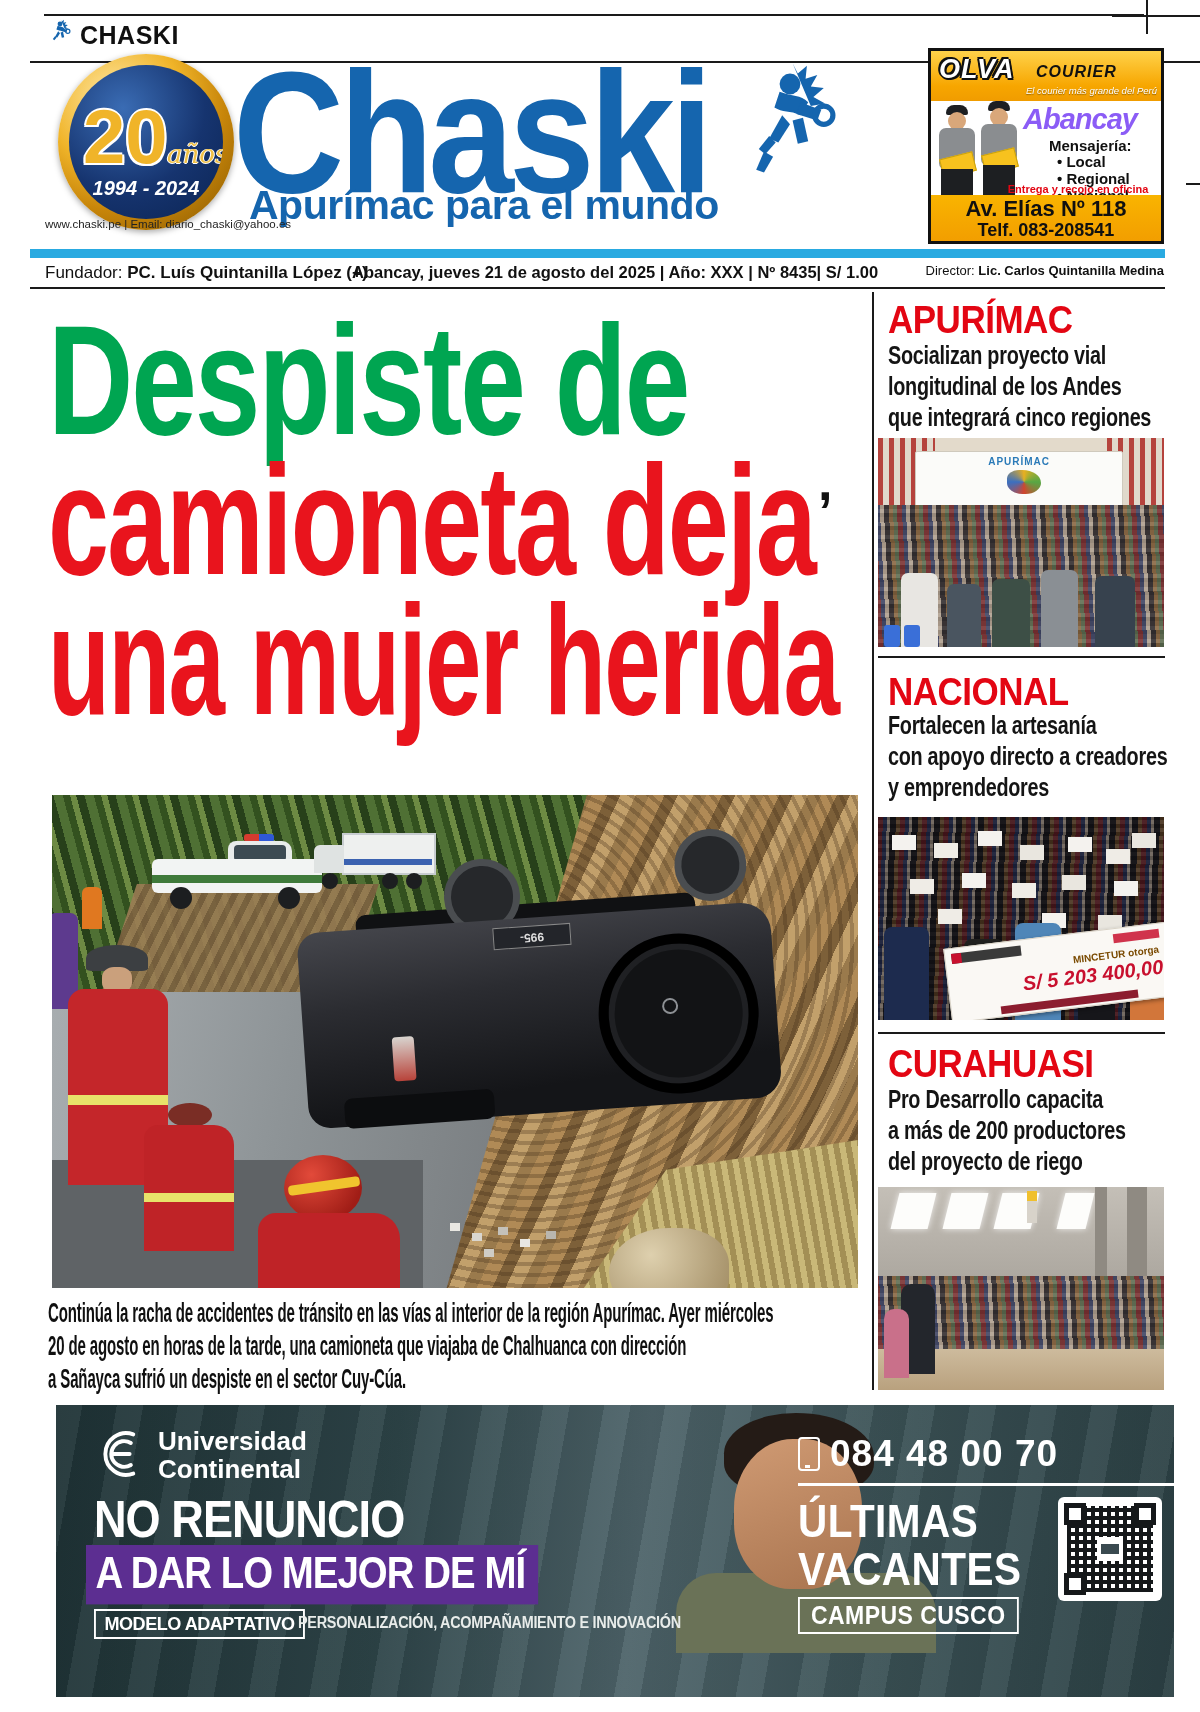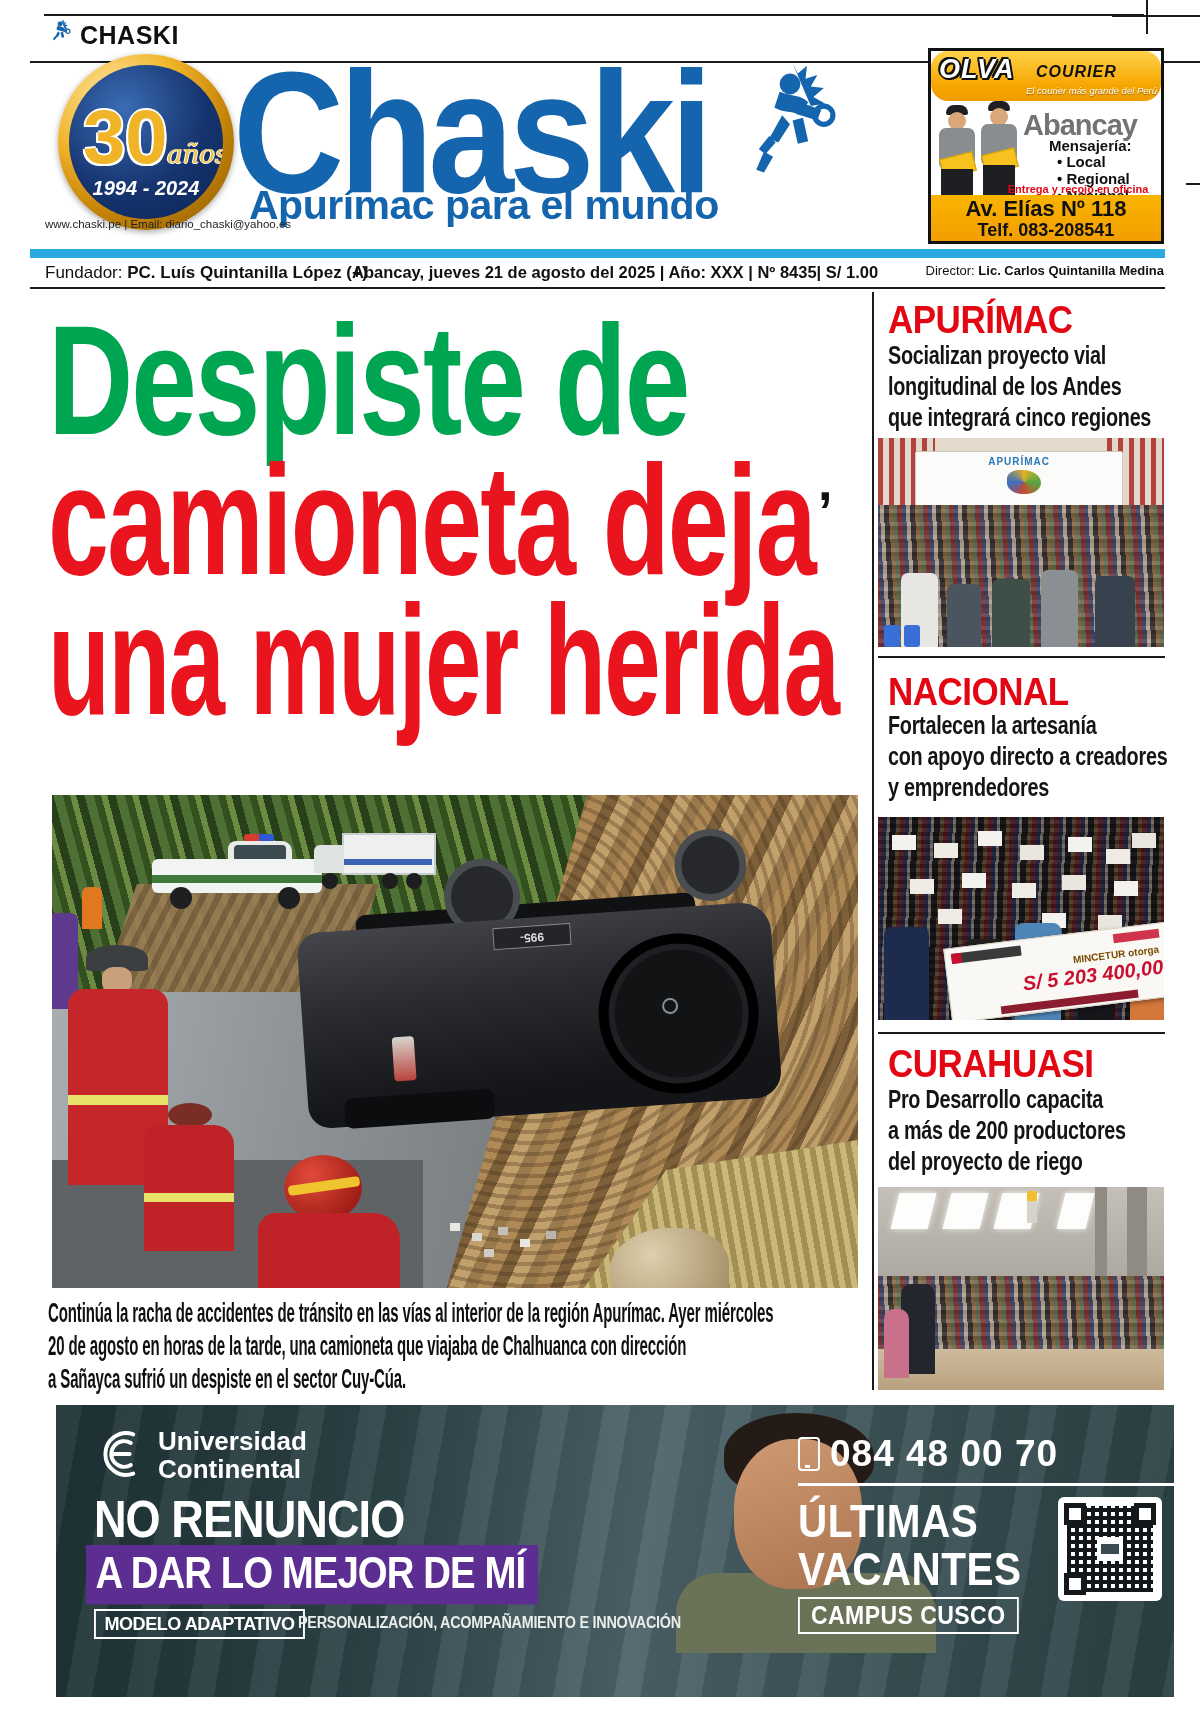--- a/index.html
+++ b/index.html
@@ -38,37 +38,37 @@
          font-style:italic;font-size:20px;color:#fff;font-weight:bold;}
   #main-title{left:233px;top:34px;font-size:154px;font-weight:bold;color:#1565ae;
          letter-spacing:-5px;transform:scale(1,1.12);transform-origin:left top;}
   #mascot{left:742px;top:58px;width:96px;height:130px;}
   #tagline{left:249px;top:182px;font-size:41px;font-weight:bold;color:#1565ae;letter-spacing:-.5px;}
   #contact-line{left:45px;top:218px;font-size:11.5px;color:#222;}
 
   
   #olva{left:928px;top:48px;width:236px;height:196px;border:3px solid #111;background:#fff;box-sizing:border-box;}
   #olva-top{position:absolute;left:0;right:0;top:0;height:50px;
-            background:linear-gradient(#ffd24a,#f7a600 70%,#f09c00);border-radius:17px;}
+            background:linear-gradient(#ffd24a,#f7a600 70%,#f09c00);}
   #olva-brand{position:absolute;left:8px;top:3px;font-size:27px;font-weight:bold;font-style:italic;
             color:#fff;letter-spacing:1px;
             text-shadow:-2px 0 #111,2px 0 #111,0 -2px #111,0 2px #111,2px 2px #111,-2px -2px #111;}
   #olva-brand2{position:absolute;left:105px;top:12px;font-size:16px;font-weight:bold;font-style:italic;
             color:#111;letter-spacing:1px;}
   #olva-slogan{position:absolute;left:0;right:4px;top:34px;font-size:9.5px;font-style:italic;color:#fff;
             text-align:right;text-shadow:0 1px 1px rgba(120,80,0,.8);}
   #olva-mid{position:absolute;left:0;right:0;top:50px;bottom:46px;background:#fff;overflow:hidden;}
   .courier{position:absolute;width:44px;}
   .courier .cap{position:absolute;left:11px;top:0;width:22px;height:10px;background:#1d1f22;border-radius:8px 8px 2px 2px;}
   .courier .head{position:absolute;left:13px;top:7px;width:18px;height:18px;background:#d9a77a;border-radius:50%;}
   .courier .shirt{position:absolute;left:4px;top:23px;width:36px;height:42px;background:#8a8d90;border-radius:7px;}
   .courier .env{position:absolute;left:6px;top:50px;width:32px;height:18px;background:#f7c21e;
                 border:1px solid #caa20e;transform:rotate(-14deg);}
   .courier .pants{position:absolute;left:6px;top:64px;width:32px;height:32px;background:#1d1f22;}
-  #olva-city{position:absolute;left:92px;top:8px;font-size:29px;font-weight:bold;color:#737373;letter-spacing:-1px;}
+  #olva-city{position:absolute;left:92px;top:2px;font-size:29px;font-weight:bold;font-style:italic;color:#8b5cf6;letter-spacing:-1px;}
   #olva-srv-title{position:absolute;left:118px;top:36px;font-size:15px;font-weight:bold;color:#101010;}
   .olva-srv{position:absolute;left:126px;font-size:15px;font-weight:bold;color:#101010;}
   #olva-note{position:absolute;left:60px;top:86px;width:174px;font-size:11px;font-weight:bold;color:#e30613;text-align:center;}
   #olva-bot{position:absolute;left:0;right:0;bottom:0;height:46px;background:linear-gradient(#f9b400,#f29e00);text-align:center;}
   #olva-addr{font-size:22px;font-weight:bold;color:#101010;margin-top:1px;}
   #olva-phone{font-size:18px;font-weight:bold;color:#101010;margin-top:-2px;}
 
   
   #cyan-bar{left:30px;top:249px;width:1135px;height:9px;background:#29aae1;}
   #info-founder{left:45px;top:263px;font-size:17px;}
@@ -280,21 +280,21 @@
         <path d="M20 60l-8 10 5 4 8-9z"></path>
       </g>
         </svg>
     </span>
     <span id="mini-title">CHASKI</span>
   </div>
 
   <div class="abs" id="masthead-rule"></div>
   <div class="abs" id="badge">
     <div id="badge-inner">
-      <div id="badge-30">30</div>
+      <div id="badge-30">20</div>
       <div id="badge-anios">años</div>
       <div id="badge-range">1994 - 2024</div>
     </div>
   </div>
   <div class="abs nowrap" id="main-title">Chaski</div>
   <div class="abs" id="mascot">
     <svg viewBox="0 0 72 100" width="96" height="130">
         <g fill="#1565ae">
       <path d="M38 4l4 8 7-6-1 10 9-3-5 9 10 1-8 7 9 5-11 2z"></path>
       <circle cx="36" cy="20" r="8"></circle>

